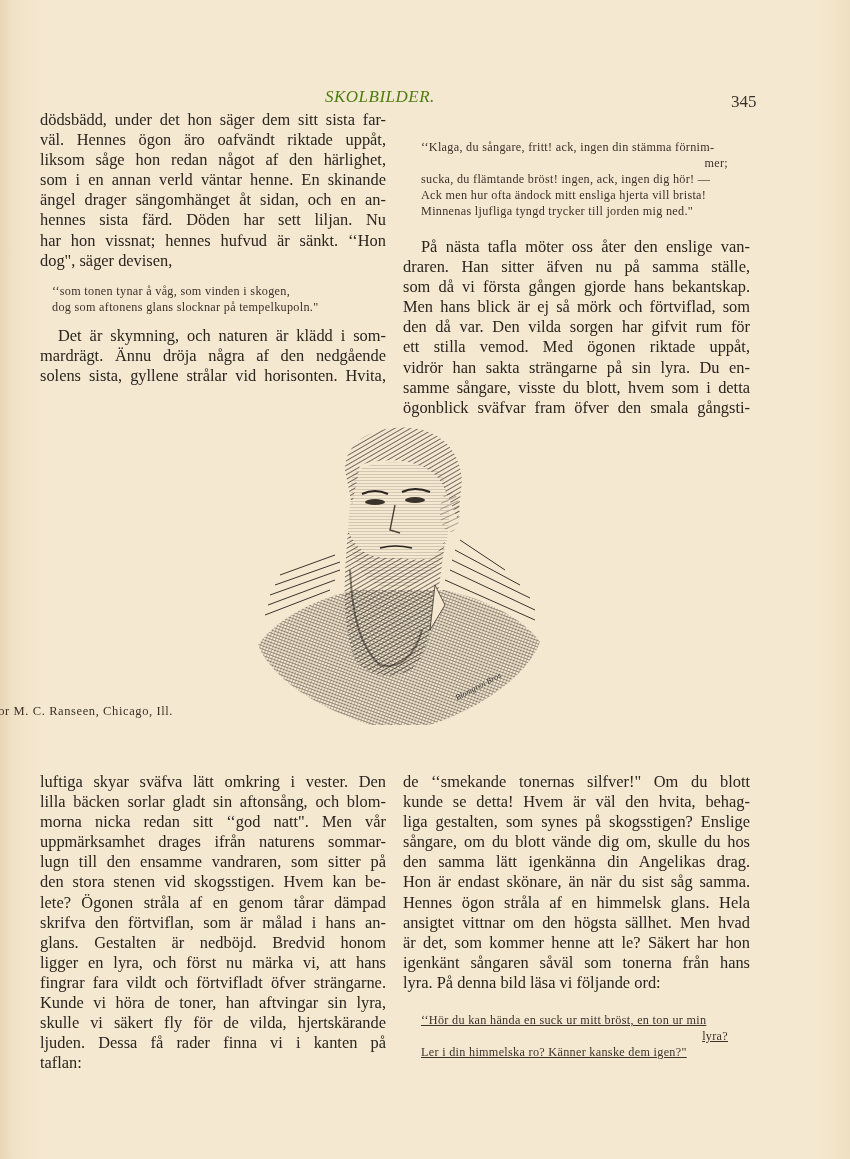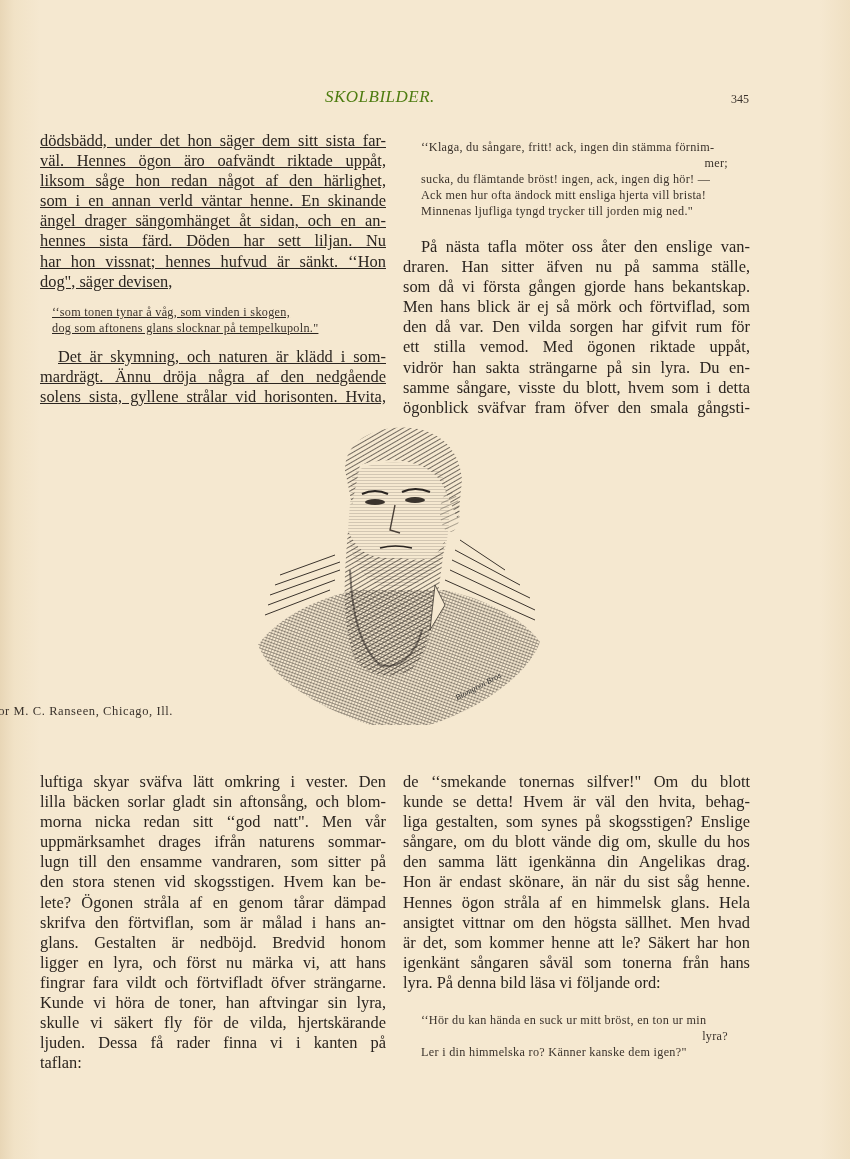--- a/index.html
+++ b/index.html
@@ -11,21 +11,21 @@
     color: #2b2520;
     position: relative;
   }
   .page { position: absolute; inset: 0; }
   .running-head {
     position: absolute; top: 87px; left: 325px;
     font-style: italic; font-size: 17px; letter-spacing: 0.5px; color: #4d7c0f;
   }
   .page-number {
     position: absolute; top: 92px; left: 731px;
-    font-size: 12px; color: #3a322b;
+    font-size: 17px; color: #3a322b;
   }
   .col { position: absolute; width: 346px; }
   .col.left { left: 40px; }
   .col.right { left: 403px; width: 347px; }
   .para {
     font-size: 16.4px; line-height: 20.1px; text-align: justify;
     margin: 0; hyphens: manual;
   }
   .para .line { display: block; text-align: justify; text-align-last: justify; white-space: nowrap; }
   .para .line.last { text-align-last: left; }
@@ -46,21 +46,21 @@
   }
 </style>
 </head>
 <body>
 
 <div class="page">
 
   <div class="running-head">SKOLBILDER.</div>
   <div class="page-number">345</div>
 
-  <div class="col left" style="top:131px;text-decoration:underline;">
+  <div class="col left" style="top:110px;">
     <p class="para">
       <span class="line">dödsbädd, under det hon säger dem sitt sista far-</span>
       <span class="line">väl.  Hennes ögon äro oafvändt riktade uppåt,</span>
       <span class="line">liksom såge hon redan något af den härlighet,</span>
       <span class="line">som i en annan verld väntar henne.  En skinande</span>
       <span class="line">ängel drager sängomhänget åt sidan, och en an-</span>
       <span class="line">hennes sista färd.  Döden har sett liljan.  Nu</span>
       <span class="line">har hon vissnat; hennes hufvud är sänkt.  ‘‘Hon</span>
       <span class="line last">dog", säger devisen,</span>
     </p>
@@ -175,27 +175,27 @@
     </p>
   </div>
 
   <div class="col right" style="top:772px;">
     <p class="para">
       <span class="line">de ‘‘smekande tonernas silfver!"  Om du blott</span>
       <span class="line">kunde se detta!  Hvem är väl den hvita, behag-</span>
       <span class="line">liga gestalten, som synes på skogsstigen?  Enslige</span>
       <span class="line">sångare, om du blott vände dig om, skulle du hos</span>
       <span class="line">den samma lätt igenkänna din Angelikas drag.</span>
-      <span class="line">Hon är endast skönare, än när du sist såg henne.</span>
+      <span class="line">Hon är endast skönare, än när du sist såg samma.</span>
       <span class="line">Hennes ögon stråla af en himmelsk glans.  Hela</span>
       <span class="line">ansigtet vittnar om den högsta sällhet.  Men hvad</span>
       <span class="line">är det, som kommer henne att le?  Säkert har hon</span>
       <span class="line">igenkänt sångaren såväl som tonerna från hans</span>
       <span class="line last">lyra.  På denna bild läsa vi följande ord:</span>
     </p>
-    <div class="poem" style="margin-top:19px;">
+    <div class="poem" style="margin-top:19px;text-decoration:underline;">
       <span class="line">‘‘Hör du kan hända en suck ur mitt bröst, en ton ur min</span>
       <span class="line right">lyra?</span>
       <span class="line">Ler i din himmelska ro?  Känner kanske dem igen?"</span>
     </div>
   </div>
 
 </div>
 
 </body></html>

